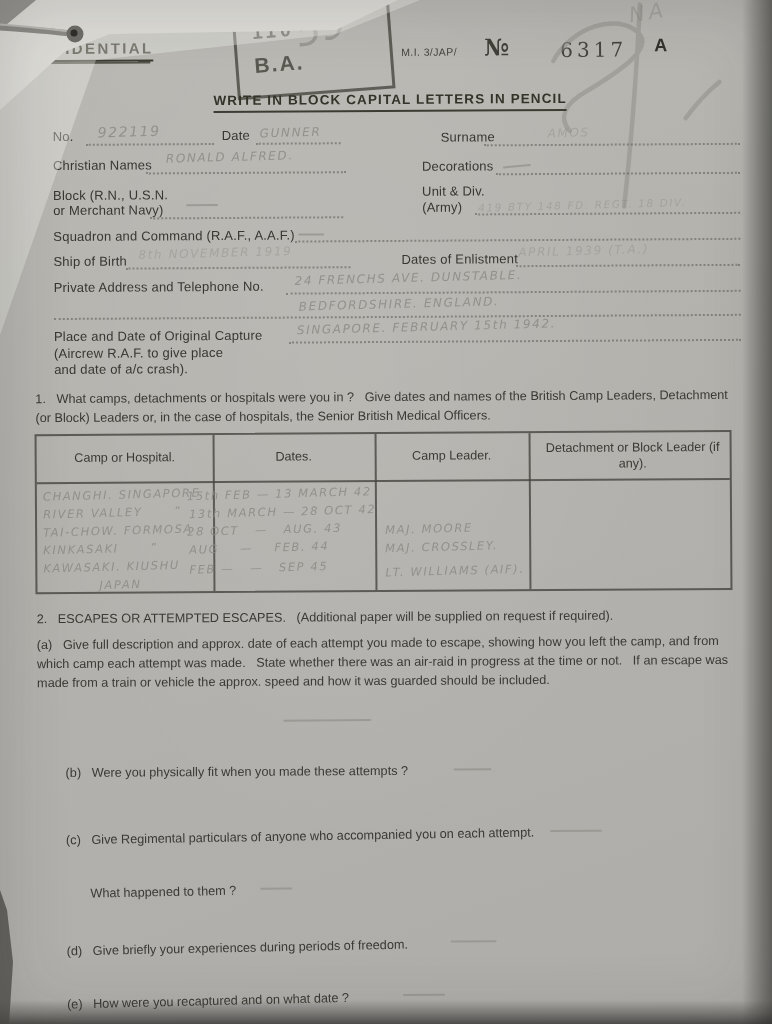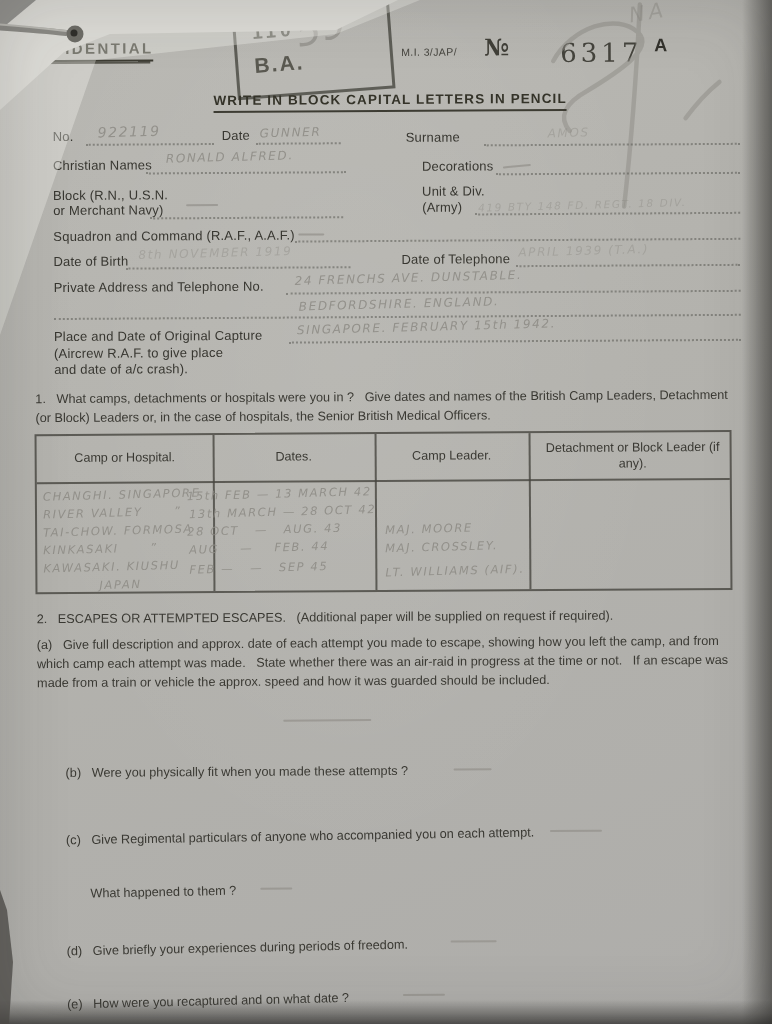--- a/index.html
+++ b/index.html
@@ -30,21 +30,21 @@
       border:3px solid rgba(78,77,70,0.85);transform:rotate(-4deg);}
   .stamp span{position:absolute;color:#5a5951;font-weight:bold;white-space:pre;}
   .stamp .s2{left:16px;top:44px;font-size:19px;letter-spacing:4px;}
   .stamp .s3{left:16px;top:76px;font-size:21px;letter-spacing:2px;}
   .stamp-pencil{position:absolute;left:298px;top:4px;font-family:"DejaVu Sans",sans-serif;
       font-style:italic;font-size:40px;color:#8f8d87;opacity:.7;transform:rotate(-14deg);}
   .ref-org{position:absolute;left:404px;top:46px;font-size:10.5px;color:#45443e;letter-spacing:.4px;}
   .ref-no{position:absolute;left:487px;top:34px;font-family:"DejaVu Serif",serif;
       font-size:23px;font-weight:bold;color:#403f38;}
   .ref-num{position:absolute;left:563px;top:39px;font-family:"DejaVu Serif",serif;
-      font-size:26px;letter-spacing:4px;color:#45443d;}
+      font-size:20px;letter-spacing:4px;color:#45443d;}
   .ref-series{position:absolute;left:657px;top:37px;font-size:18px;font-weight:bold;color:#33322c;}
   .ref-pencil{position:absolute;left:632px;top:2px;font-family:"DejaVu Sans",sans-serif;
       font-style:italic;font-size:21px;letter-spacing:4px;color:#96948e;opacity:.6;transform:rotate(-9deg);}
   .form-title{position:absolute;left:216px;top:92px;font-size:13.5px;font-weight:bold;
       letter-spacing:1.1px;color:#343329;padding-bottom:3px;border-bottom:2px solid #3d3c33;}
   
   .tbl{position:absolute;left:35px;top:432px;width:693px;height:156px;border:2px solid rgba(70,69,63,.8);}
   .tbl .hline{position:absolute;left:0;top:46px;width:100%;height:0;border-bottom:2px solid rgba(70,69,63,.8);}
   .tbl .v{position:absolute;top:0;height:100%;width:0;border-left:2px solid rgba(70,69,63,.8);}
   .tbl .th{position:absolute;font-size:12.6px;color:#3a3933;text-align:center;line-height:1.3;}
@@ -97,21 +97,21 @@
     </svg>
 
     <div class="form-title">WRITE IN BLOCK CAPITAL LETTERS IN PENCIL</div>
 
     <span class="lbl" style="left:55px;top:127px">No.</span>
     <span class="dot" style="left:88px;top:142px;width:128px"></span>
     <span class="hw big" style="left:100px;top:122px">922119</span>
     <span class="lbl" style="left:224px;top:127px">Date</span>
     <span class="dot" style="left:258px;top:142px;width:85px"></span>
     <span class="hw" style="left:262px;top:125px">GUNNER</span>
-    <span class="lbl" style="left:408px;top:130px">Surname</span>
+    <span class="lbl" style="left:443px;top:130px">Surname</span>
     <span class="dot" style="left:486px;top:145px;width:256px"></span>
     <span class="hw faint" style="left:550px;top:127px">AMOS</span>
 
     <span class="lbl" style="left:55px;top:156px">Christian Names</span>
     <span class="dot" style="left:148px;top:171px;width:200px"></span>
     <span class="hw" style="left:168px;top:149px">RONALD ALFRED.</span>
     <span class="lbl" style="left:424px;top:159px">Decorations</span>
     <span class="dot" style="left:498px;top:174px;width:244px"></span>
     <span class="pd" style="left:505px;top:166px;width:28px;transform:rotate(-5deg)"></span>
 
@@ -121,24 +121,24 @@
     <span class="pd" style="left:188px;top:203px;width:32px"></span>
     <span class="lbl" style="left:424px;top:184px">Unit &amp; Div.</span>
     <span class="lbl" style="left:424px;top:200px">(Army)</span>
     <span class="dot" style="left:477px;top:214px;width:265px"></span>
     <span class="hw faint" style="left:480px;top:200px;font-size:10.5px">419 BTY 148 FD. REGT. 18 DIV.</span>
 
     <span class="lbl" style="left:55px;top:227px">Squadron and Command (R.A.F., A.A.F.)</span>
     <span class="dot" style="left:297px;top:240px;width:445px"></span>
     <span class="pd" style="left:300px;top:233px;width:26px"></span>
 
-    <span class="lbl" style="left:55px;top:252px">Date of Birth</span>
+    <span class="lbl" style="left:55px;top:252px">Ship of Birth</span>
     <span class="dot" style="left:127px;top:266px;width:225px"></span>
     <span class="hw faint" style="left:140px;top:245px">8th NOVEMBER 1919</span>
-    <span class="lbl" style="left:403px;top:252px">Date of Telephone</span>
+    <span class="lbl" style="left:403px;top:252px">Dates of Enlistment</span>
     <span class="dot" style="left:518px;top:266px;width:224px"></span>
     <span class="hw faint" style="left:520px;top:245px">APRIL 1939 (T.A.)</span>
 
     <span class="lbl" style="left:55px;top:278px">Private Address and Telephone No.</span>
     <span class="dot" style="left:287px;top:292px;width:455px"></span>
     <span class="hw" style="left:296px;top:271px">24 FRENCHS AVE. DUNSTABLE.</span>
     <span class="dot" style="left:55px;top:316px;width:687px"></span>
     <span class="hw" style="left:300px;top:297px">BEDFORDSHIRE. ENGLAND.</span>
 
     <span class="lbl" style="left:55px;top:327px">Place and Date of Original Capture</span>

